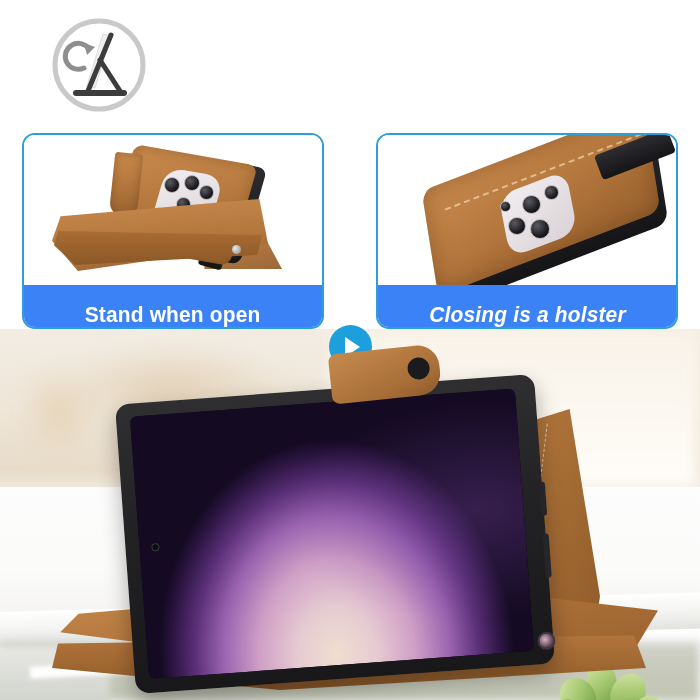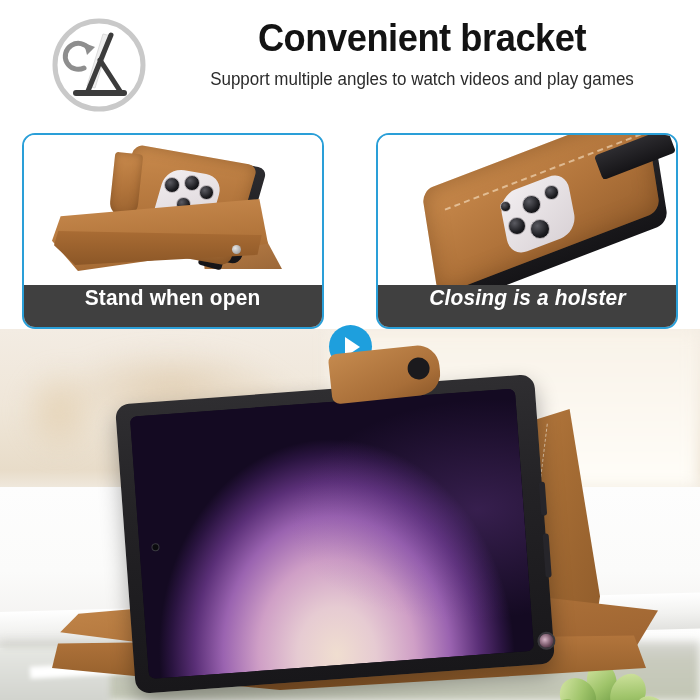--- a/index.html
+++ b/index.html
@@ -55,23 +55,23 @@
   }
   .feature-card.left  { left:22px; }
   .feature-card.right { left:376px;font-style:italic; }
 
   .card-photo {
     position:absolute; left:0; top:0; width:100%; height:155px;
     overflow:hidden; background:#ffffff;
   }
   .card-label {
     position:absolute; left:-1px; bottom:-1px; width:calc(100% + 2px); height:43px;
-    background:#404040;
+    background:#3b82f6;
     border-radius:0 0 12px 12px;
-    display:flex; align-items:flex-start; justify-content:center;
+    display:flex; align-items:flex-end; justify-content:center;
   }
   .card-label span {
     font-family:"Liberation Sans Narrow","Liberation Sans", sans-serif;
     font-weight:bold;
     font-size:22px;
     color:#ffffff;
     letter-spacing:0.2px;
     transform:scaleX(0.95);
     white-space:nowrap;
   }
@@ -269,24 +269,20 @@
 
       <path d="M63 21 L40 77" stroke="#3c3c3c" stroke-width="5" stroke-linecap="round"></path>
       <path d="M52 46 L72 77" stroke="#3c3c3c" stroke-width="5" stroke-linecap="round"></path>
       <path d="M28 79 L76 79" stroke="#3c3c3c" stroke-width="6" stroke-linecap="round"></path>
 
       <path d="M41 35 A13 13 0 1 0 36 54" fill="none" stroke="#8e8e8e" stroke-width="5" stroke-linecap="round"></path>
       <path d="M36 29 L47 33 L39 41 Z" fill="#8e8e8e"></path>
     </svg>
   </div>
 
-  <div class="header-text">
-    <div class="title">Convenient bracket</div>
-    <div class="subtitle">Support multiple angles to watch videos and play games</div>
-  </div>
 </div>
 
 <div class="feature-row">
 
   <div class="feature-card left">
     <div class="card-photo">
 
       <div class="pp pc-leather" style="left:172px;top:60px;width:86px;height:74px;
             clip-path:polygon(0% 0%,74% 44%,100% 100%,10% 100%);opacity:.95;"></div>
       <div class="pp pc-dark" style="left:186px;top:36px;width:24px;height:98px;

